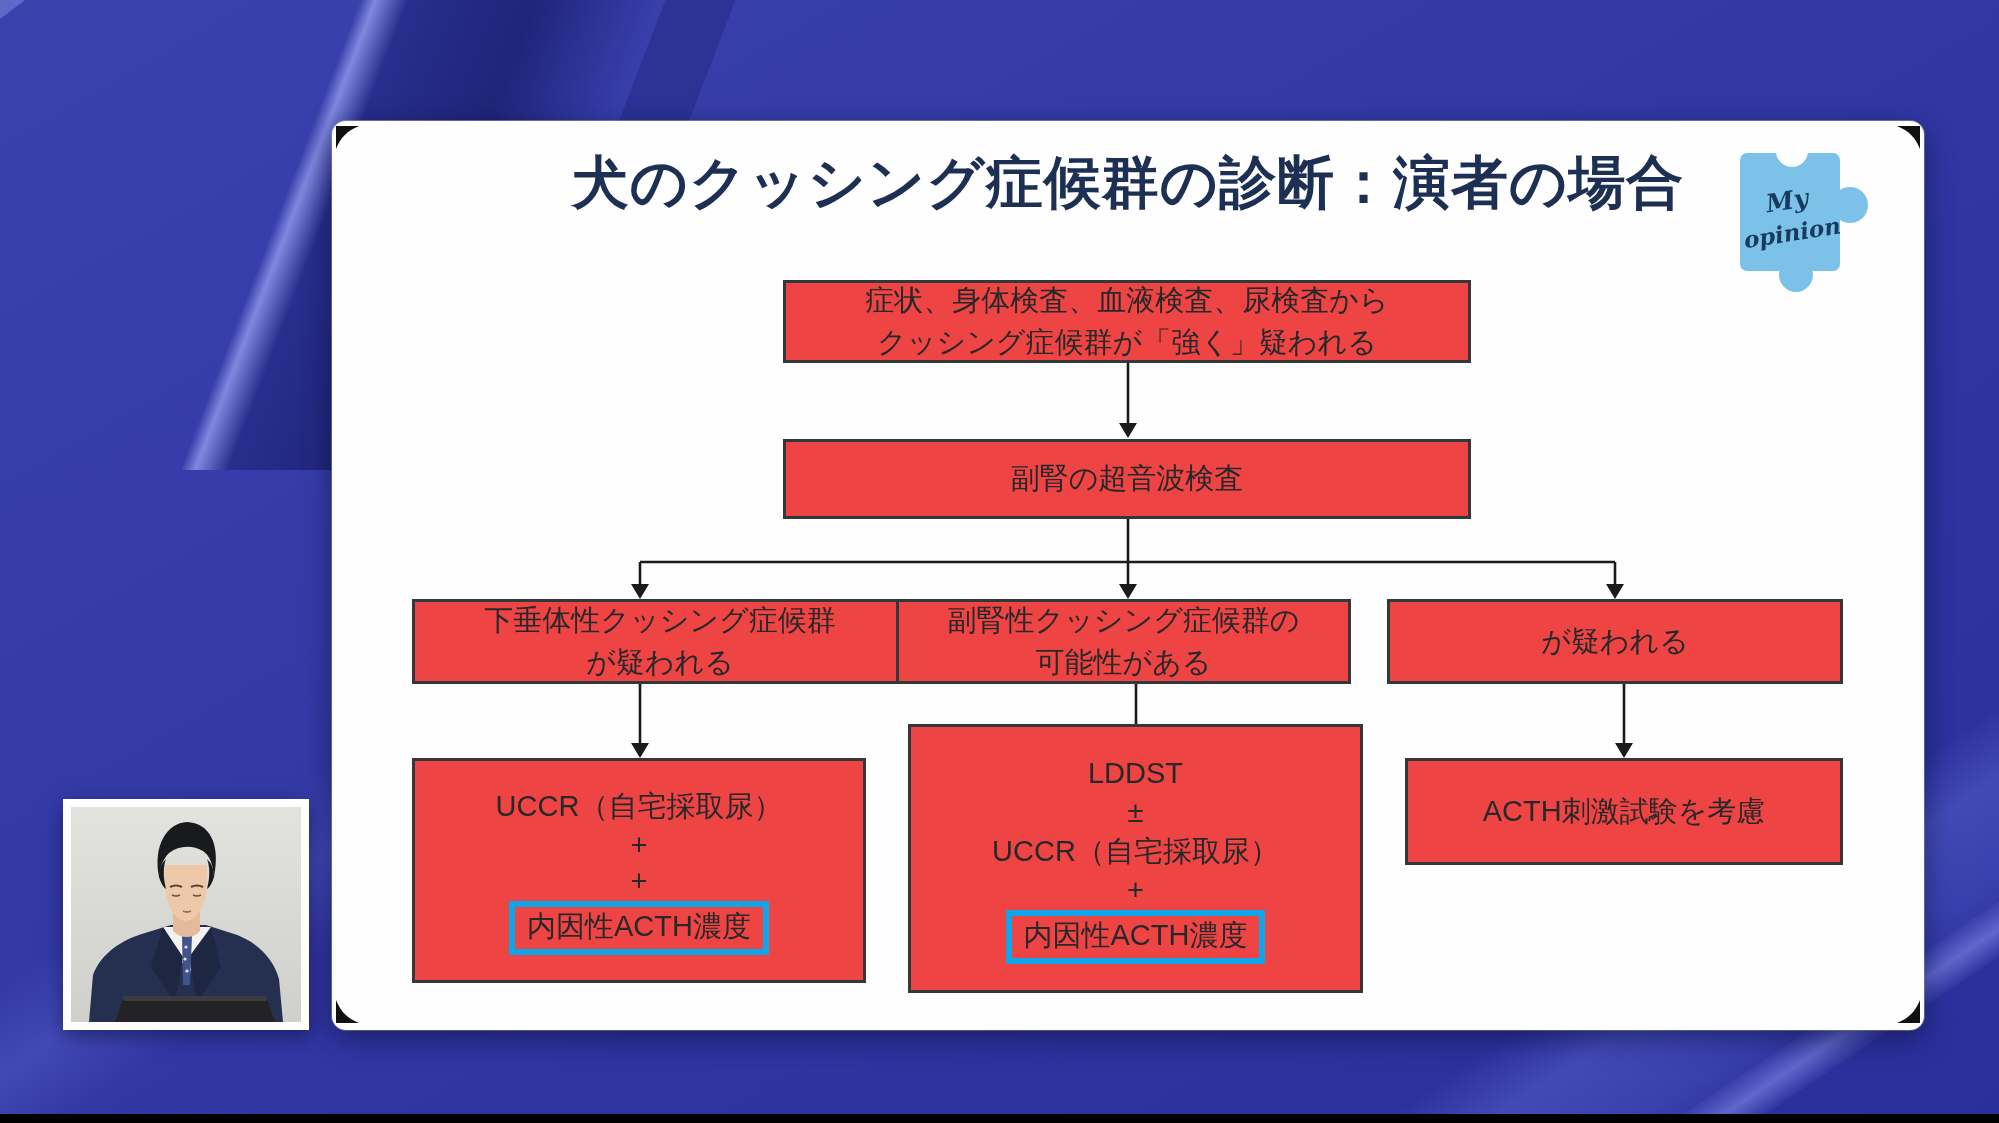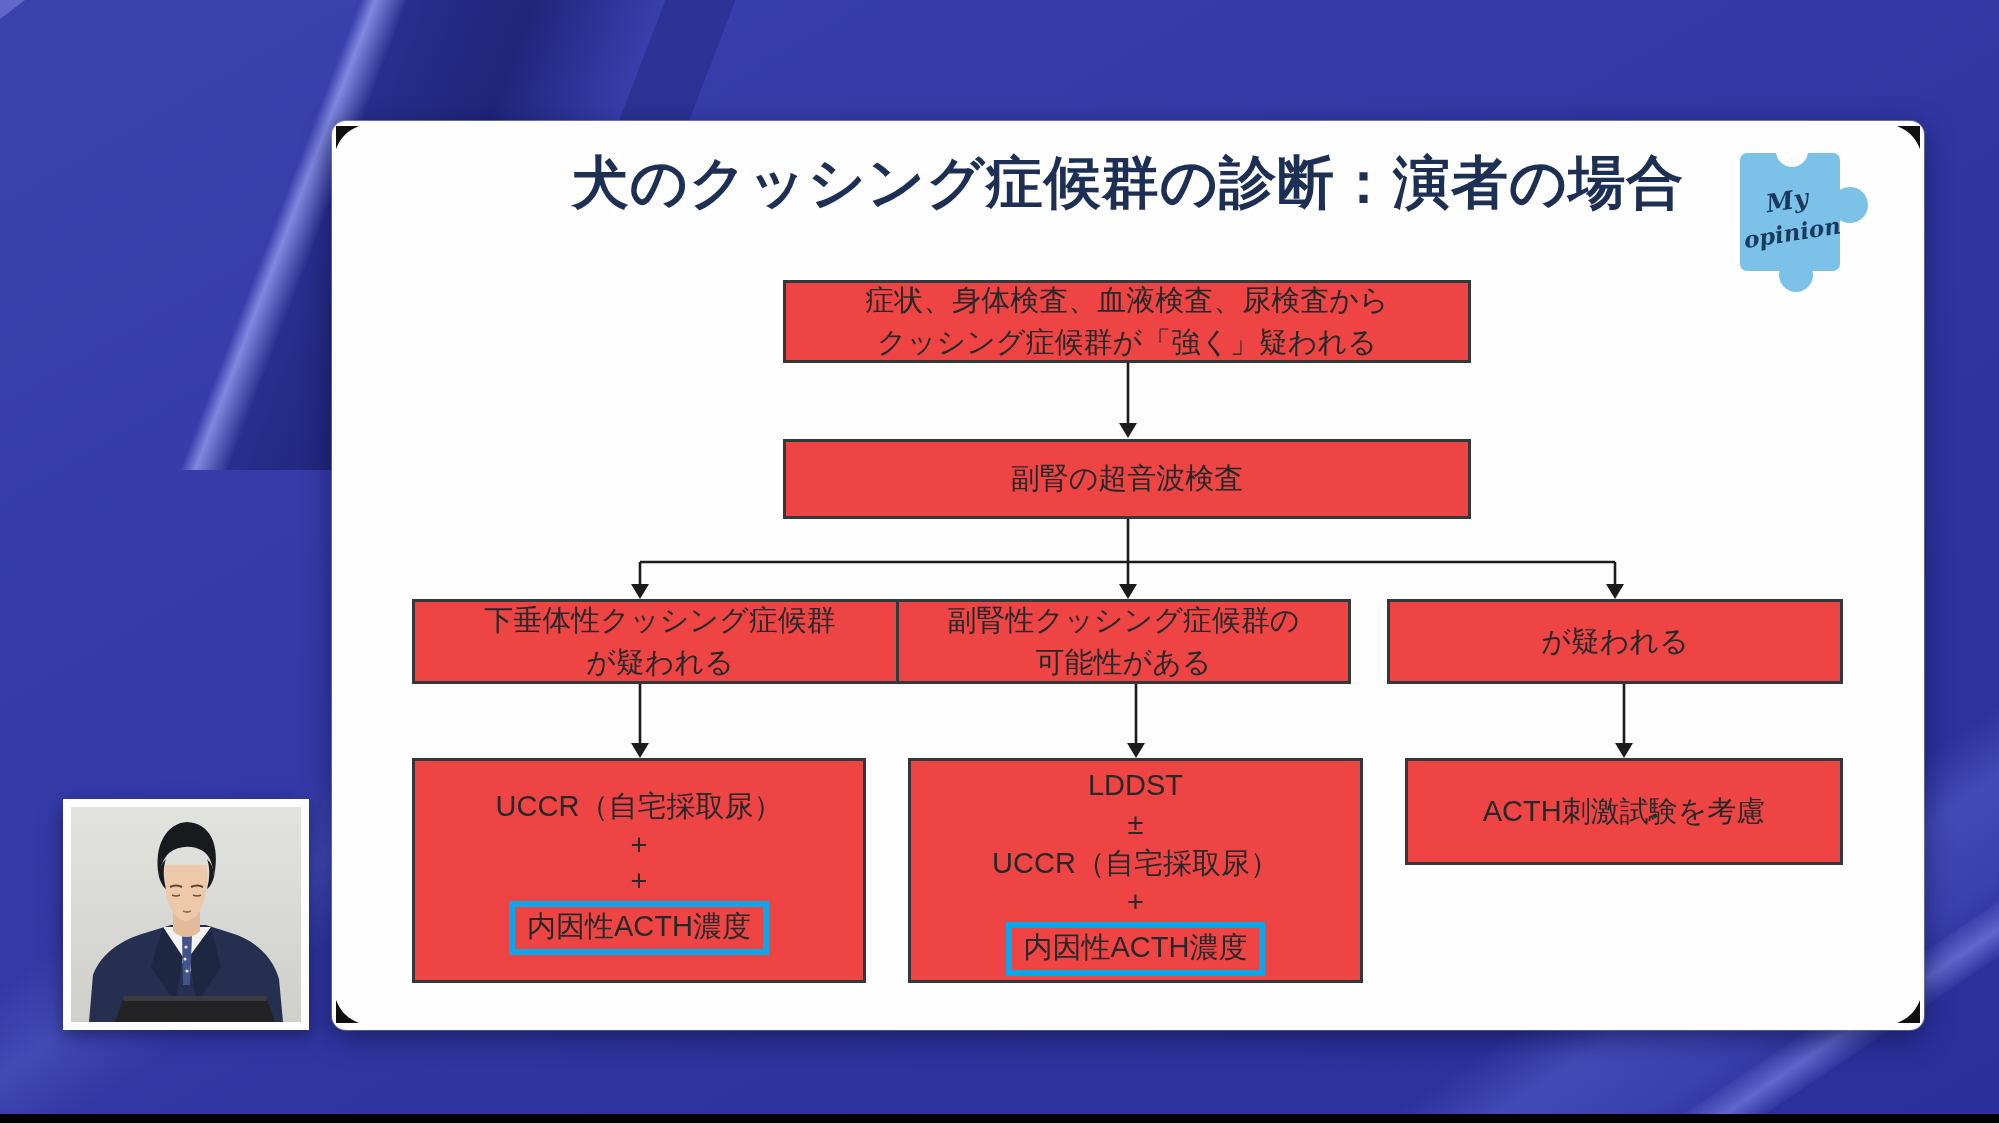--- a/index.html
+++ b/index.html
@@ -71,21 +71,21 @@
     display:flex;flex-direction:column;align-items:center;justify-content:center;
     font-size:29px;color:#26282a;line-height:1.42;text-align:center;
   }
   .fbox .ln{white-space:nowrap;}
   .box-suspicion{left:451px;top:159px;width:688px;height:83px;}
   .box-ultrasound{left:451px;top:318px;width:688px;height:80px;}
   .box-branch-l{left:80px;top:478px;width:496px;height:85px;}
   .box-branch-m{left:564px;top:478px;width:455px;height:85px;}
   .box-branch-r{left:1055px;top:478px;width:456px;height:85px;}
   .box-tests-l{left:80px;top:637px;width:454px;height:225px;}
-  .box-tests-m{left:576px;top:637px;width:455px;height:225px;justify-content:center;}
+  .box-tests-m{left:576px;top:603px;width:455px;height:269px;justify-content:center;}
   .box-tests-r{left:1073px;top:637px;width:438px;height:107px;text-align:center;}
   .plusline{line-height:1.25;}
   .hl-box{
     display:inline-block;border:6px solid #0ea5e9;padding:1px 12px 3px 12px;margin-top:2px;
     line-height:1.3;
   }
   .connector-layer{position:absolute;left:0;top:0;width:1592px;height:909px;pointer-events:none;}
 
   
   .webcam{

